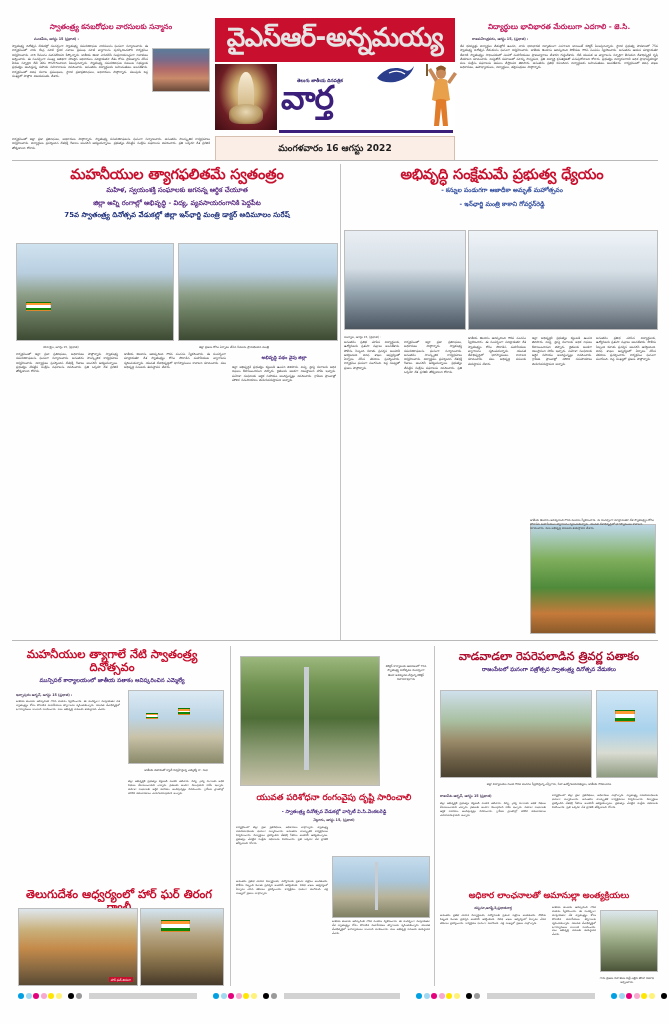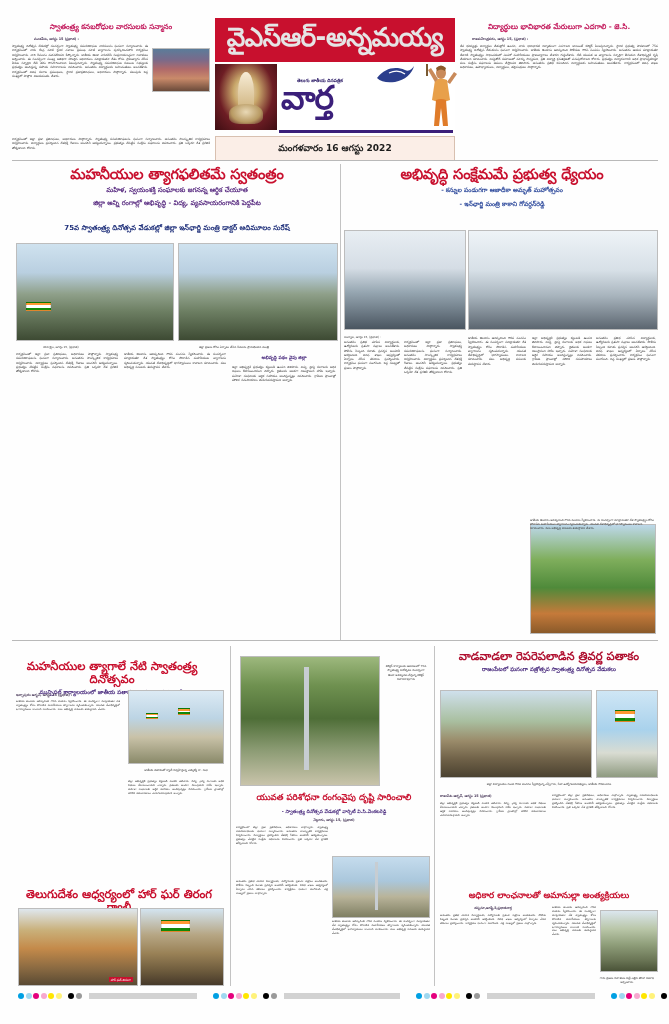--- a/index.html
+++ b/index.html
@@ -148,21 +148,21 @@
     text-align: center; line-height: 1.35; margin-top: 4px;
     font-family: "DejaVu Sans", sans-serif;
   }
   .sub-head2 {
     font-size: 6.2px; font-weight: bold; color: #2e4a9c;
     text-align: center; line-height: 1.35; margin-top: 3px;
     font-family: "DejaVu Sans", sans-serif;
   }
   .kicker {
     font-size: 7px; font-weight: bold; color: #1e2f7a;
-    text-align: center; margin-top: 17px;
+    text-align: center; margin-top: 4px;
     font-family: "DejaVu Sans", sans-serif;
   }
   .mid-head {
     font-size: 11.5px; font-weight: bold; color: #c8102e;
     text-align: center; line-height: 1.15;
     font-family: "DejaVu Sans", sans-serif;
   }
   .mid-head.blue { color: #b01030; }
   .small-head {
     font-size: 8.6px; font-weight: bold; color: #c8102e;
@@ -360,21 +360,21 @@
   <div class="tx" style="position:absolute;left:468px;top:336px;width:58px;height:300px;">జాతీయ జెండాను ఆవిష్కరించి గౌరవ వందనం స్వీకరించారు. ఈ సందర్భంగా మాట్లాడుతూ దేశ స్వాతంత్ర్యం కోసం పోరాడిన మహనీయుల త్యాగాలను స్మరించుకున్నారు. యువత దేశాభివృద్ధిలో భాగస్వాములు కావాలని సూచించారు. పలు అభివృద్ధి పనులకు శంకుస్థాపన చేశారు.</div>
   <div class="tx" style="position:absolute;left:532px;top:336px;width:60px;height:180px;">జిల్లా అభివృద్ధికి ప్రభుత్వం కట్టుబడి ఉందని తెలిపారు. విద్య, వైద్య రంగాలకు అధిక నిధులు కేటాయించామని చెప్పారు. రైతులకు అండగా నిలుస్తామని హామీ ఇచ్చారు. మహిళా సంఘాలకు ఆర్థిక సహాయం అందిస్తున్నట్లు వివరించారు. గ్రామీణ ప్రాంతాల్లో మౌలిక సదుపాయాలు మెరుగుపరుస్తామని అన్నారు.</div>
   <div class="tx" style="position:absolute;left:596px;top:336px;width:60px;height:180px;">అనంతరం ప్రతిభ చూపిన విద్యార్థులకు, ఉద్యోగులకు ప్రశంసా పత్రాలు అందజేశారు. పోలీసు సిబ్బంది కవాతు ప్రదర్శన అందరినీ ఆకర్షించింది. వివిధ శాఖల ఆధ్వర్యంలో ఏర్పాటు చేసిన శకటాలు ప్రదర్శించారు. కార్యక్రమం ఘనంగా ముగిసింది. పెద్ద సంఖ్యలో ప్రజలు పాల్గొన్నారు.</div>
 
   <div class="photo ph-float" style="position:absolute;left:530px;top:524px;width:126px;height:110px;"></div>
   <div class="caption" style="position:absolute;left:530px;top:516px;width:126px;text-align:left;" style2="">జాతీయ జెండాను ఆవిష్కరించి గౌరవ వందనం స్వీకరించారు. ఈ సందర్భంగా మాట్లాడుతూ దేశ స్వాతంత్ర్యం కోసం పోరాడిన మహనీయుల త్యాగాలను స్మరించుకున్నారు. యువత దేశాభివృద్ధిలో భాగస్వాములు కావాలని సూచించారు. పలు అభివృద్ధి పనులకు శంకుస్థాపన చేశారు.</div>
 
   <div class="vr-thin" style="left:340px;top:164px;height:476px;"></div>
   <div class="hr-thin" style="left:12px;top:640px;width:646px;height:0.6px;"></div>
 
-  <div style="position:absolute;left:14px;top:648px;width:196px;margin-top:12px;">
+  <div style="position:absolute;left:14px;top:648px;width:196px;">
     <div class="mid-head">మహనీయుల త్యాగాలే నేటి స్వాతంత్ర్య దినోత్సవం</div>
     <div class="sec-sub">మున్సిపల్ కార్యాలయంలో జాతీయ పతాకం ఆవిష్కరించిన ఎమ్మెల్యే</div>
   </div>
   <div class="dateline" style="position:absolute;left:16px;top:693px;width:100px;text-align:left;">ఇచ్చాపురం అర్బన్, ఆగస్టు 15 (ప్రభాత) :</div>
   <div class="photo ph-school" style="position:absolute;left:128px;top:690px;width:96px;height:74px;">
     <div class="ph-tri" style="left:18%;top:30%;width:13%;height:9%;"></div>
     <div class="ph-tri" style="left:52%;top:24%;width:13%;height:9%;"></div>
   </div>
   <div class="caption" style="position:absolute;left:128px;top:766px;width:96px;">జాతీయ పతాకంతో ర్యాలీ నిర్వహిస్తున్న ఎమ్మెల్యే రా. సుధ</div>
   <div class="tx sm" style="position:absolute;left:16px;top:700px;width:104px;height:176px;">జాతీయ జెండాను ఆవిష్కరించి గౌరవ వందనం స్వీకరించారు. ఈ సందర్భంగా మాట్లాడుతూ దేశ స్వాతంత్ర్యం కోసం పోరాడిన మహనీయుల త్యాగాలను స్మరించుకున్నారు. యువత దేశాభివృద్ధిలో భాగస్వాములు కావాలని సూచించారు. పలు అభివృద్ధి పనులకు శంకుస్థాపన చేశారు.</div>

